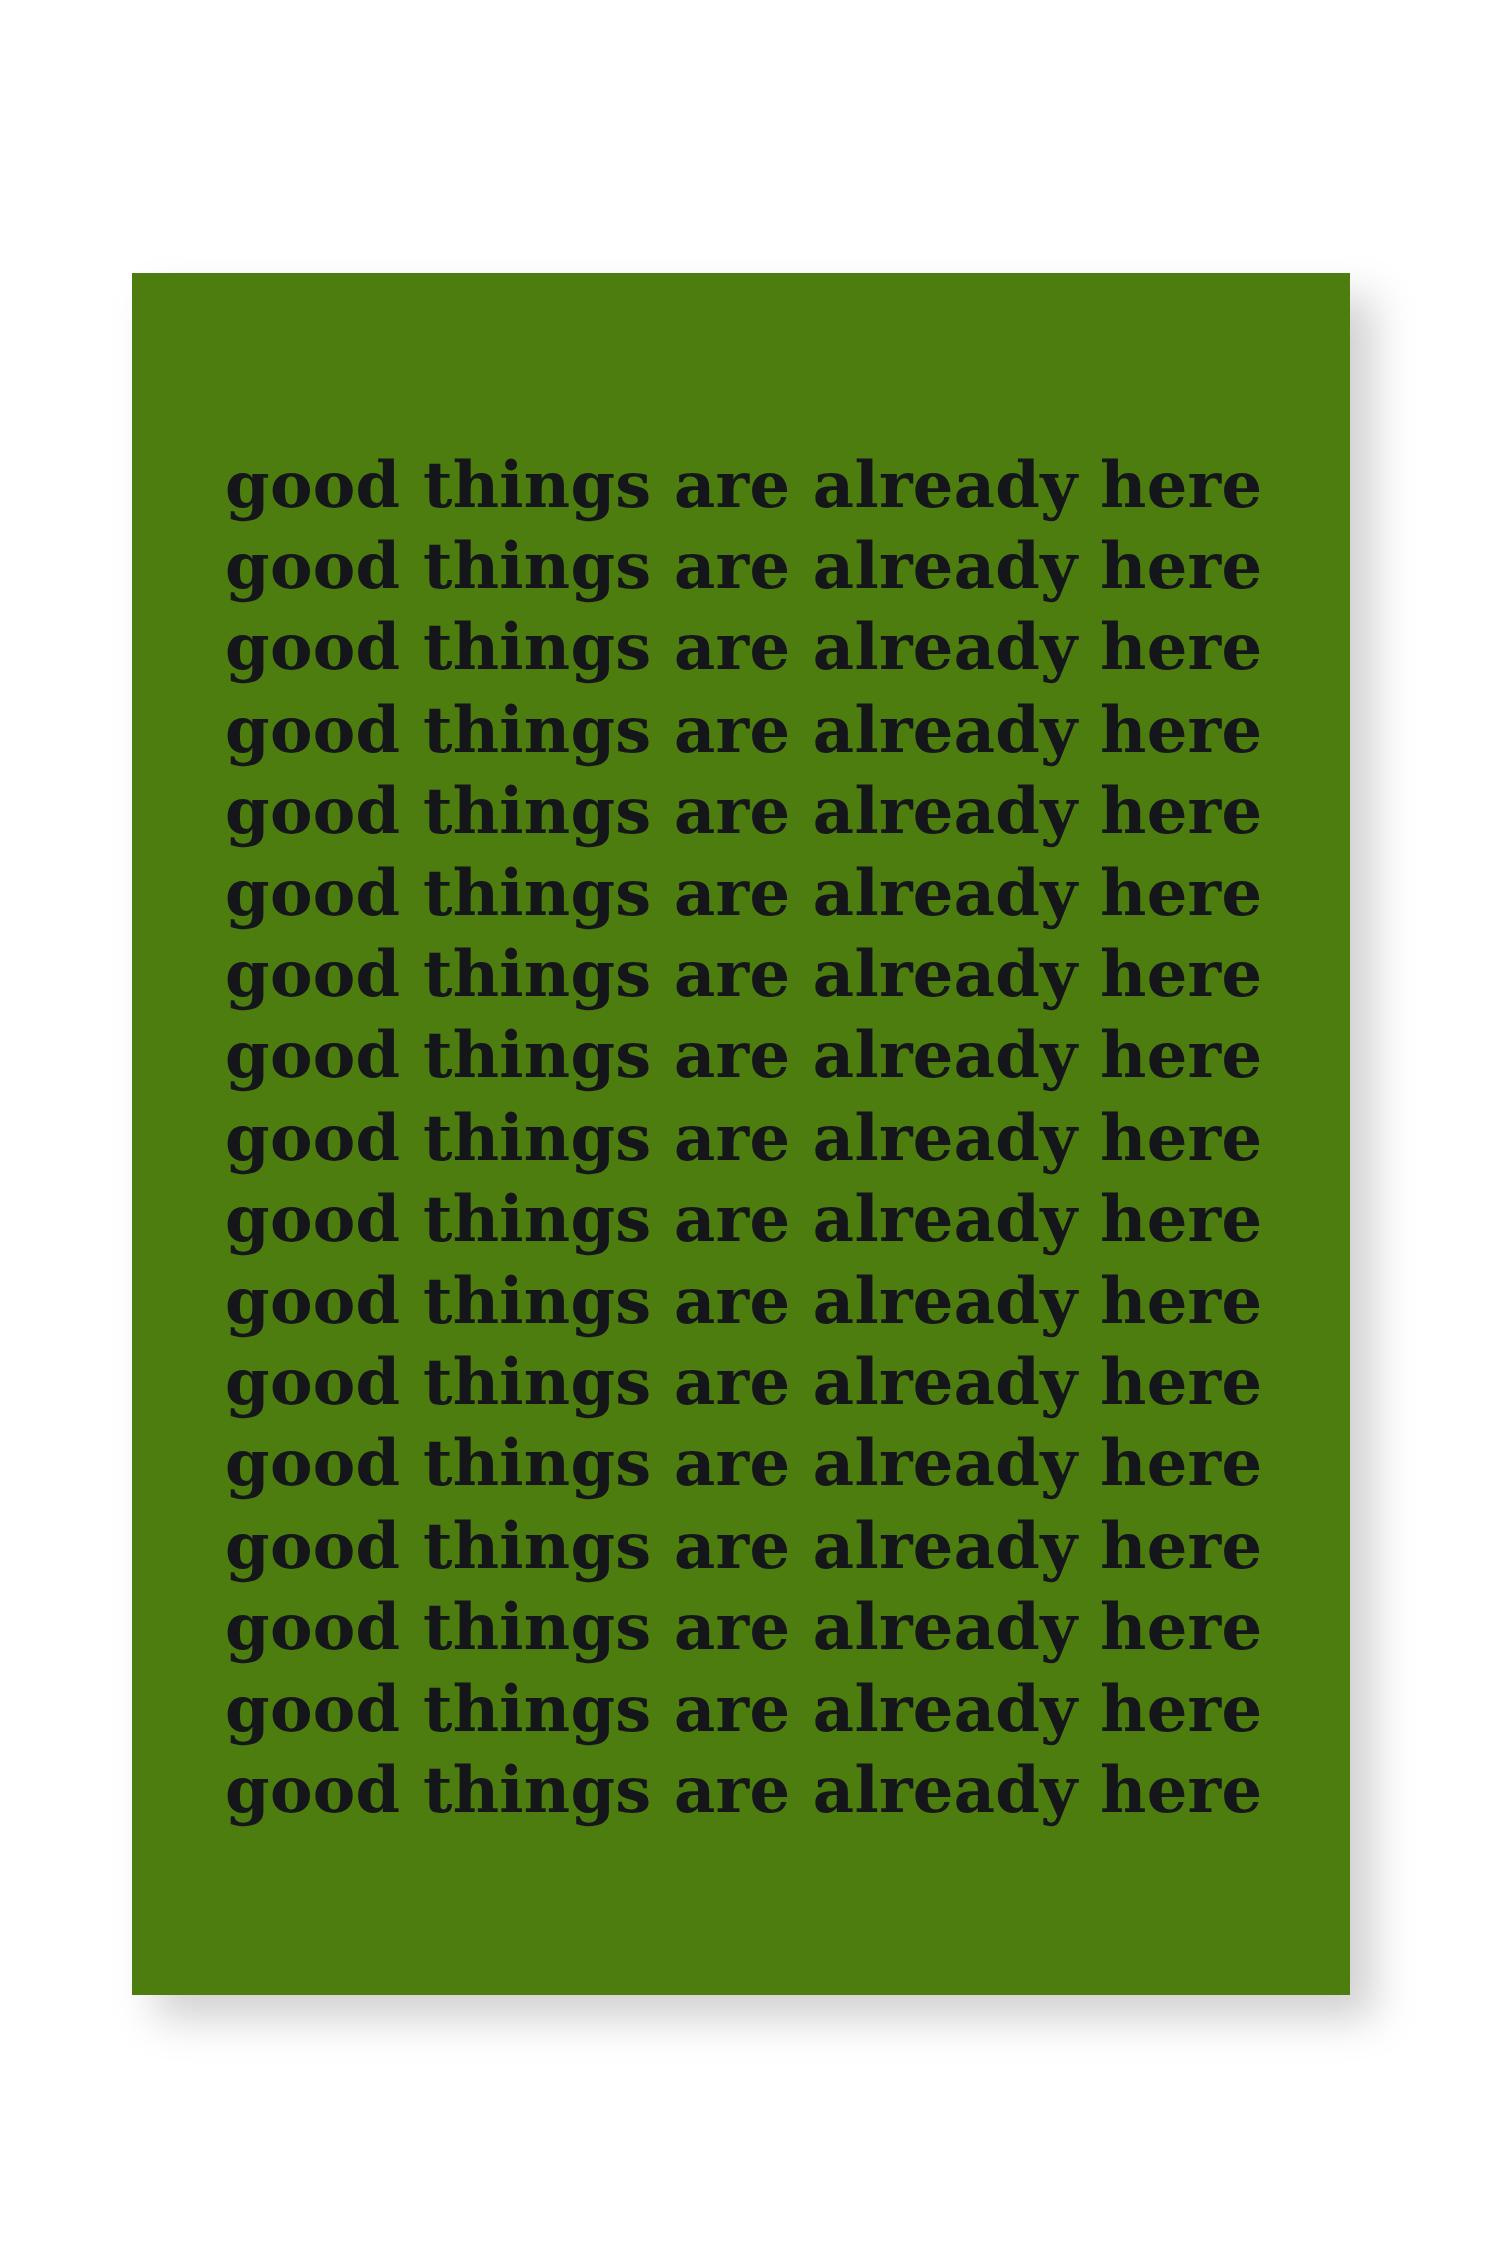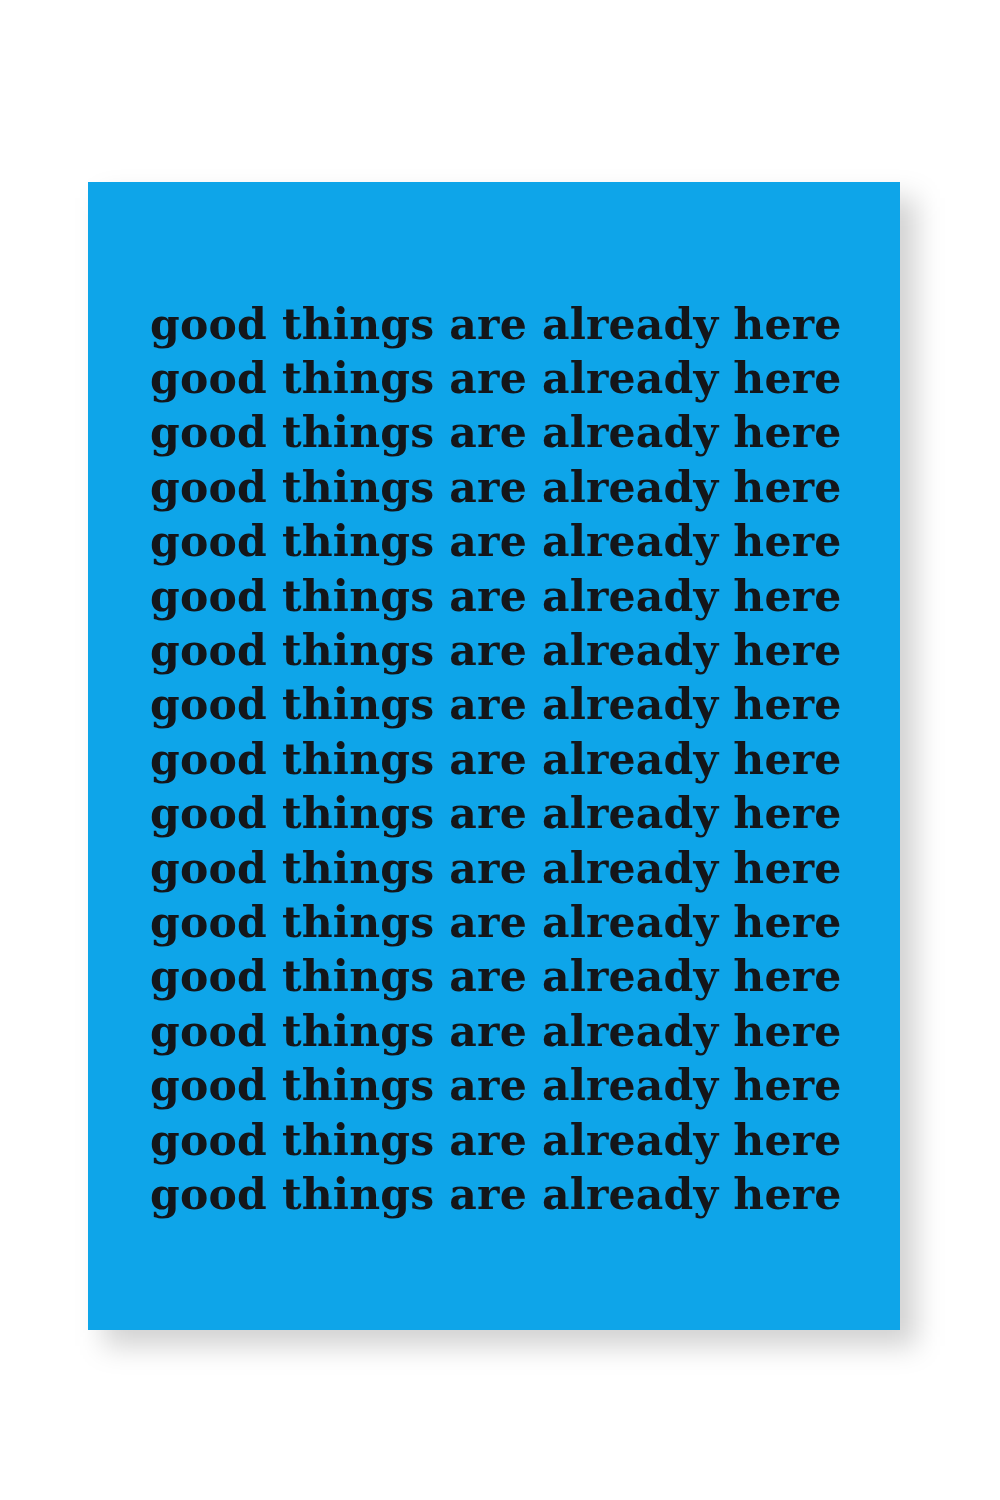--- a/index.html
+++ b/index.html
@@ -32,21 +32,21 @@
     filter: blur(14px);
     transform: translate(8px, 10px);
   }
 
   #poster {
     position: absolute;
     left: 88px;
     top: 182px;
     width: 812px;
     height: 1148px;
-    background: #0ea5e9;
+    background: #4d7c0f;
     overflow: hidden;
   }
 
   #poster-lines {
     position: absolute;
     left: 0;
     top: 0;
     width: 812px;
     height: 1148px;
     display: flex;

